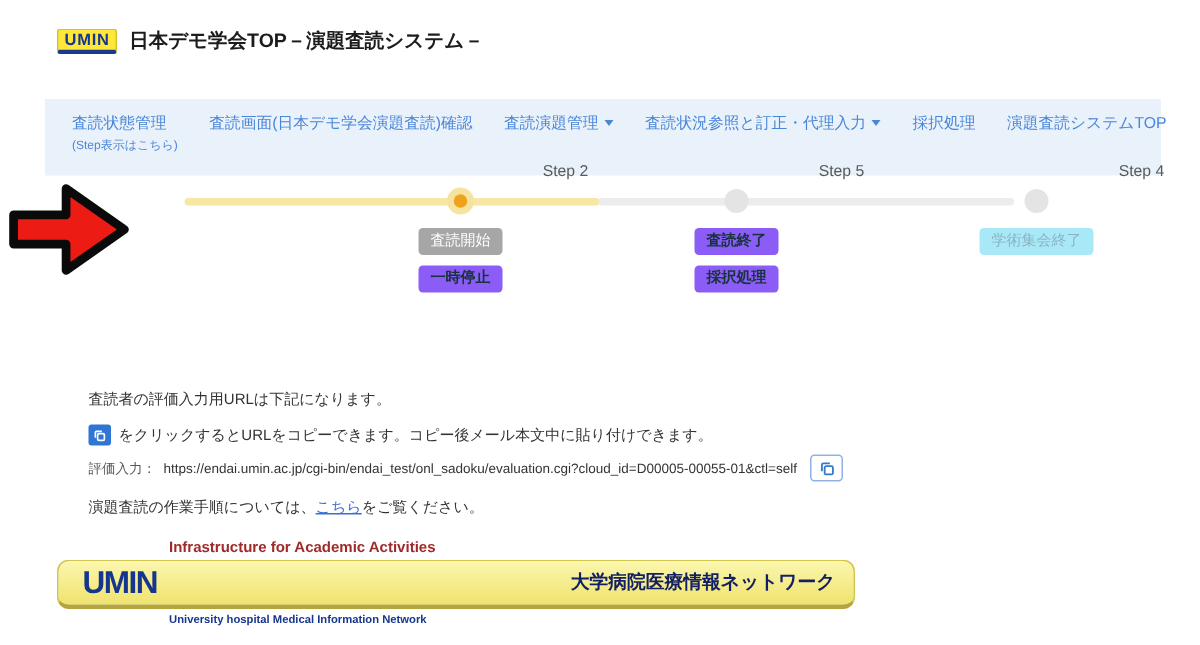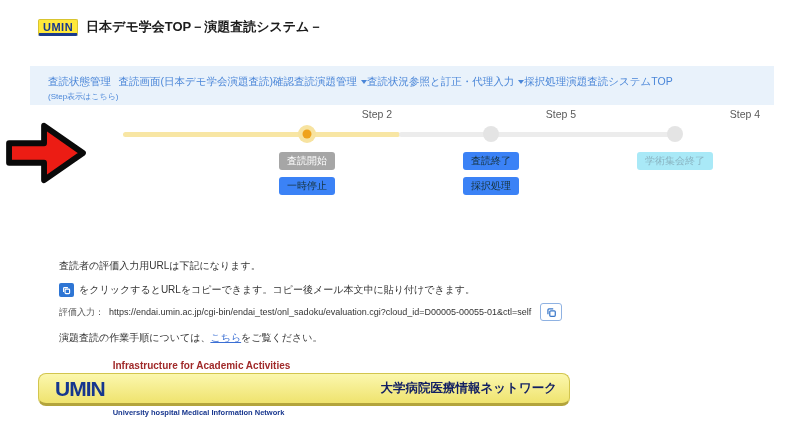--- a/index.html
+++ b/index.html
@@ -10,22 +10,22 @@
   
   .header { position:absolute; top:18px; left:38px; display:flex; align-items:center; gap:8px; }
   .umin-logo { display:inline-block; background:#ffe83a; border:1px solid #d8c430;
     border-bottom:3px solid #1a3a8c; color:#17368e; font-weight:bold; font-size:11px;
     padding:1px 4px 0 4px; border-radius:2px; letter-spacing:0.5px; }
   .page-title { font-size:13px; font-weight:bold; color:#1c1c1c; }
 
   .login-info { position:absolute; top:48px; right:40px; font-size:9px; color:#333; }
 
   
-  .navbar { position:absolute; top:66px; left:30px; width:744px; height:39px;
-    background:#e9f2fb; display:flex; align-items:flex-start; padding:9px 0 0 18px; }
+  .navbar { position:absolute; top:66px; left:30px; width:744px; height:51px;
+    background:#e9f2fb; display:flex; align-items:flex-start; padding:9px 0 0 18px; gap:21px; }
   .nav-item { color:#4a86d8; font-size:10.5px; cursor:pointer; white-space:nowrap; }
   .nav-sub { display:block; font-size:8px; margin-top:2px; color:#4a86d8; }
   .caret { display:inline-block; width:0; height:0; border-left:3.5px solid transparent;
     border-right:3.5px solid transparent; border-top:4.5px solid #4a86d8;
     margin-left:4px; vertical-align:middle; }
 
   
   .steps { position:absolute; top:108px; left:0; width:800px; height:100px; }
   .line { position:absolute; top:24px; height:5px; border-radius:3px; }
   .line-yellow { left:123px; width:277px; background:#f8e6a4; }
@@ -36,21 +36,21 @@
   .dot-active { top:17px; width:18px; height:18px; background:#f7e3a0; }
   .dot-active::after { content:""; position:absolute; left:50%; top:50%;
     transform:translate(-50%,-50%); width:9px; height:9px; border-radius:50%; background:#efa31d; }
   .dot-inactive { top:18px; width:16px; height:16px; background:#e4e4e4; }
   .btn-stack { position:absolute; top:44px; width:100%; display:flex; flex-direction:column;
     align-items:center; gap:7px; }
   .btn { display:inline-block; font-size:10px; line-height:1; padding:4px 8px;
     border-radius:3px; border:none; cursor:pointer;
     font-family:"Liberation Sans","DejaVu Sans",sans-serif; }
   .btn-gray  { background:#a6a6a6; color:#ffffff; }
-  .btn-cyan  { background:#3b82f6; color:#17333d; }
+  .btn-cyan  { background:#8b5cf6; color:#17333d;font-weight:bold; }
   .btn-faded { background:#a9e9f7; color:#8ab4c2; }
 
   .red-arrow { position:absolute; left:5px; top:10px; z-index:3; }
 
   
   .status-badge { position:absolute; top:225px; left:38px; background:#2d9155; color:#fff;
     font-weight:bold; font-size:13px; padding:5px 17px; border-radius:16px; letter-spacing:1px; }
   .txt-line { position:absolute; left:39px; font-size:10px; color:#333;margin-left:20px; }
   .line-url-note { top:259px; }
   .line-copy-hint { top:283px; display:flex; align-items:flex-start; gap:5px; }
@@ -131,21 +131,21 @@
 
     <div class="step-col" style="left:421px">
       <span class="step-label">Step 5</span>
       <span class="dot dot-inactive"></span>
       <div class="btn-stack">
         <button class="btn btn-cyan">査読終了</button>
         <button class="btn btn-cyan">採択処理</button>
       </div>
     </div>
 
-    <div class="step-col" style="left:605px">
+    <div class="step-col" style="left:621px">
       <span class="step-label">Step 4</span>
       <span class="dot dot-inactive"></span>
       <div class="btn-stack">
         <button class="btn btn-faded">学術集会終了</button>
       </div>
     </div>
   </div>
 
 
   <div class="txt-line line-url-note">査読者の評価入力用URLは下記になります。</div>

